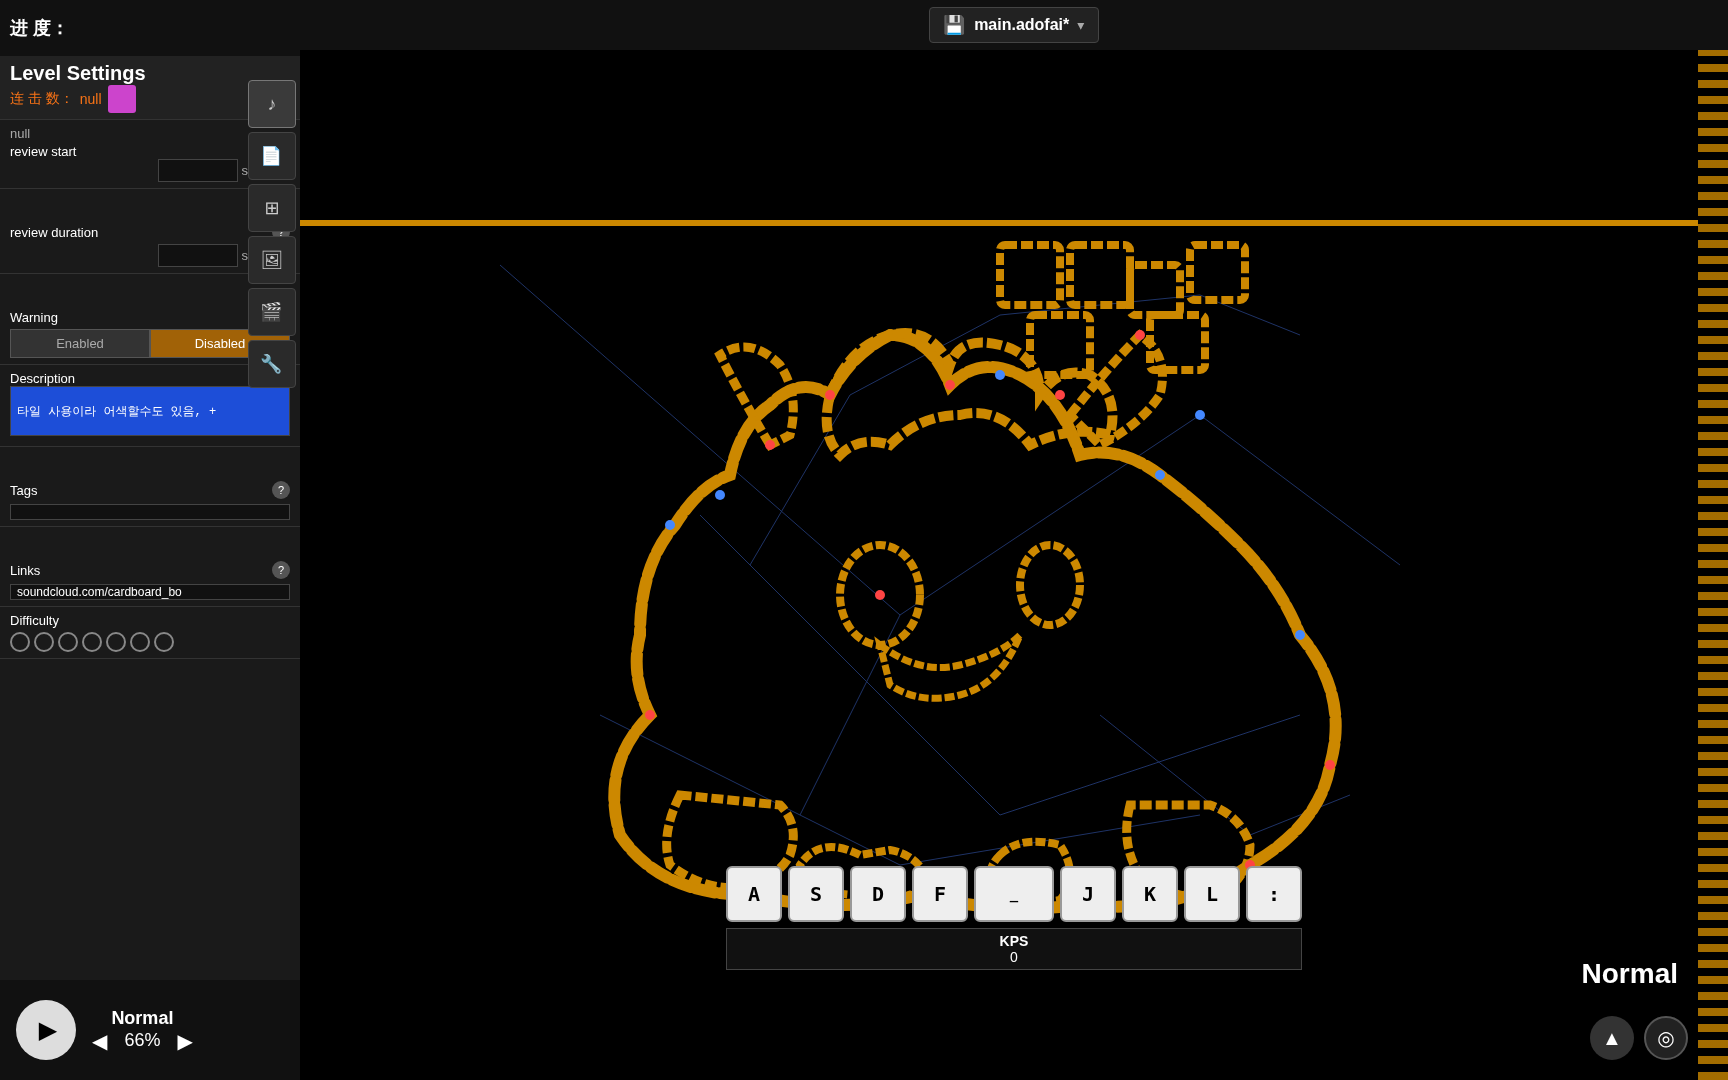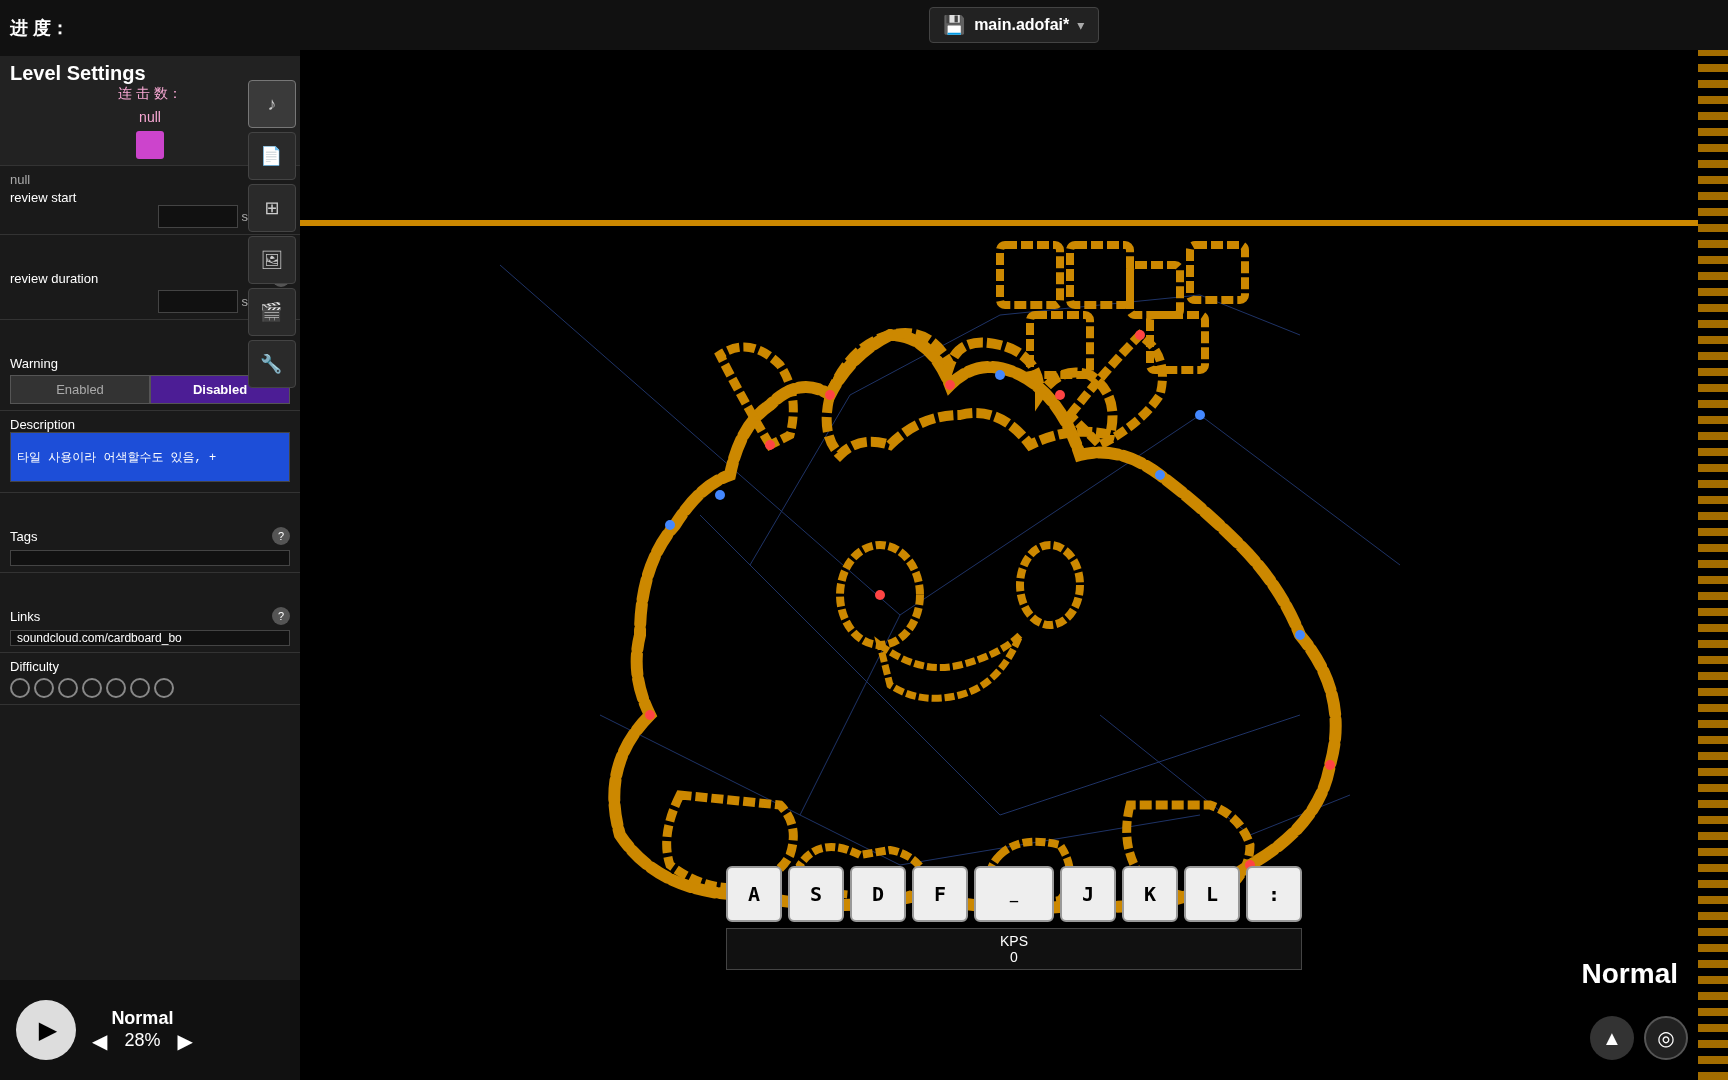--- a/index.html
+++ b/index.html
@@ -38,25 +38,24 @@
       padding: 6px 10px;
       border-bottom: 1px solid #333;
     }
     .level-settings-header .title {
       font-size: 20px;
       font-weight: bold;
       color: #fff;
     }
     .level-settings-header .combo {
       font-size: 14px;
-      color: #f9a8d4;
+      color: #f97316;
       display: flex;
       align-items: center;
       gap: 6px;
-      flex-direction: column;
     }
     .color-box {
       width: 28px;
       height: 28px;
       background: #cc44cc;
       border-radius: 3px;
       display: inline-block;
     }
 
     .panel-section {
@@ -119,23 +118,23 @@
       flex: 1;
       padding: 6px 8px;
       font-size: 13px;
       border: 1px solid #555;
       background: #333;
       color: #aaa;
       cursor: pointer;
       text-align: center;
     }
     .toggle-btn.active {
-      background: #4c1d95;
-      color: #fff;
-      font-weight: bold;
+      background: #a16207;
+      color: #fff;
+      font-weight: normal;
     }
 
     .textarea-field {
       width: 100%;
       background: #1d4ed8;
       border: 1px solid #444;
       color: #fff;
       padding: 16px 6px;
       font-size: 12px;
       resize: none;
@@ -310,21 +309,21 @@
     .key-stat-box {
       flex: 1;
       background: #111;
       border: 1px solid #444;
       padding: 4px 10px;
       color: #fff;
       text-align: center;
     }
     .key-stat-label {
       font-size: 14px;
-      font-weight: normal;
+      font-weight: bold;
     }
     .key-stat-value {
       font-size: 14px;
     }
     .play-btn {
       width: 60px;
       height: 60px;
       background: #ddd;
       border-radius: 50%;
       display: flex;
@@ -603,17 +602,17 @@
 </div>
 
 <div style="position:absolute; bottom:0; left:0; width:300px; height:100px; background:#111; display:flex; align-items:center; padding: 0 16px; gap:16px; z-index:20;">
   <div class="play-btn">
     <span style="font-size:24px; margin-left:4px;">▶</span>
   </div>
   <div class="speed-control">
     <span class="speed-label">Normal</span>
     <div class="speed-row">
       <span class="speed-arrow">◀</span>
-      <span class="speed-value">28%</span>
+      <span class="speed-value">66%</span>
       <span class="speed-arrow">▶</span>
     </div>
   </div>
 </div>
 
 </body></html>

